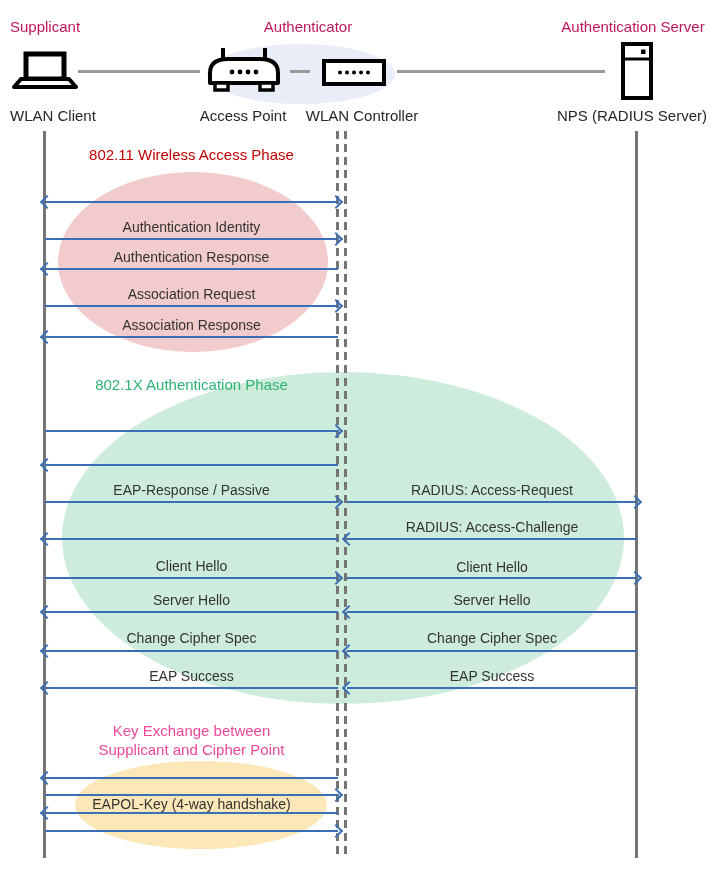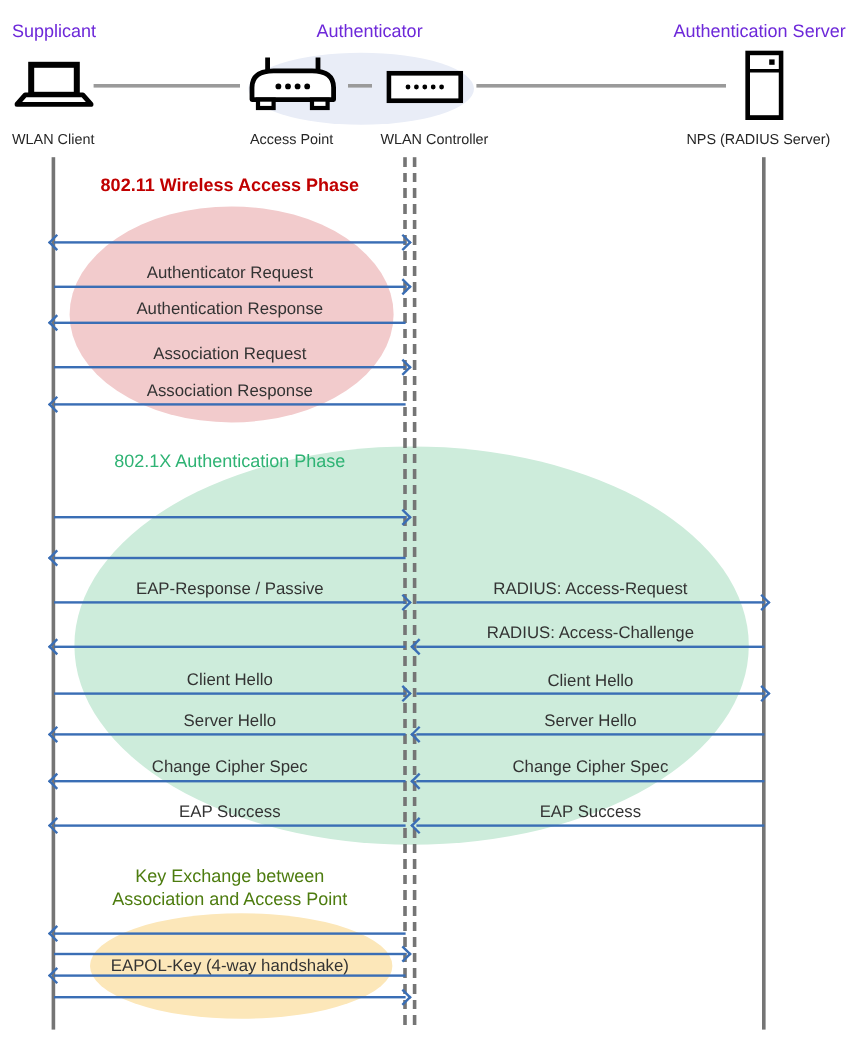--- a/index.html
+++ b/index.html
@@ -7,22 +7,22 @@
     --lifeline:#757575;
     --connector:#9a9a9a;
     --msg-text:#333333;
   }
   html,body{margin:0;padding:0;background:#ffffff;}
   body{font-family:"Liberation Sans", sans-serif;}
   #canvas{position:relative;width:713px;height:875px;background:#ffffff;overflow:hidden;}
 
   .lbl{position:absolute;white-space:nowrap;color:var(--msg-text);font-size:14px;line-height:16px;z-index:3;}
   .ctr{text-align:center;}
-  .actor-role{font-size:15px;color:#6d28d9;}
-  .device-lbl{font-size:12px;color:#262626;}
+  .actor-role{font-size:15px;color:#be185d;}
+  .device-lbl{font-size:15px;color:#262626;}
 
   .ellipse{position:absolute;border-radius:50%;z-index:0;}
   .el-blue{background:#e9edf7;}
   .el-pink{background:#f2cbcc;}
   .el-green{background:#cdecdb;}
   .el-yellow{background:#fce7b9;}
 
   .lifeline{position:absolute;top:131px;height:727px;width:3px;background:var(--lifeline);z-index:1;}
   .lifeline-dashed{position:absolute;top:131px;height:725px;width:3px;z-index:1;
     background:repeating-linear-gradient(to bottom, var(--lifeline) 0 8px, transparent 8px 13px);}
@@ -31,21 +31,21 @@
 
   .arrow{position:absolute;height:2px;background:var(--blue);z-index:2;}
   .head{position:absolute;width:10px;height:10px;top:-4px;
     border-top:2.5px solid var(--blue);border-right:2.5px solid var(--blue);box-sizing:border-box;}
   .head-r{right:-3px;transform:rotate(45deg);}
   .head-l{left:-3px;transform:rotate(-135deg);}
 
   .phase-title{position:absolute;font-size:15px;line-height:18px;text-align:center;white-space:nowrap;z-index:3;}
   .t-red{color:#c00000;}
   .t-green{color:#2fb374;}
-  .t-orange{color:#4d7c0f;}
+  .t-orange{color:#ec4899;}
 
   .icon{position:absolute;z-index:2;}
 </style>
 </head>
 <body>
 
 <div id="canvas">
 
   <div class="lbl actor-role" style="left:10px;top:19px;">Supplicant</div>
   <div class="lbl actor-role ctr" style="left:238px;top:19px;width:140px;">Authenticator</div>
@@ -96,28 +96,28 @@
 
   <div class="lifeline" style="left:43px;"></div>
   <div class="lifeline-dashed" style="left:336px;"></div>
   <div class="lifeline-dashed" style="left:344px;"></div>
   <div class="lifeline" style="left:635px;"></div>
 
   <div class="ellipse el-pink" style="left:58px;top:172px;width:270px;height:180px;"></div>
   <div class="ellipse el-green" style="left:62px;top:372px;width:562px;height:332px;"></div>
   <div class="ellipse el-yellow" style="left:75px;top:761px;width:252px;height:88px;"></div>
 
-  <div class="phase-title t-red" style="left:45px;top:146px;width:293px;font-weight:bold;">802.11 Wireless Access Phase</div>
+  <div class="phase-title t-red" style="left:45px;top:146px;width:293px;">802.11 Wireless Access Phase</div>
 
   <div class="arrow" style="left:45px;top:201px;width:293px;">
       <span class="head head-l"></span>
       <span class="head head-r"></span>
     </div>
 
-  <div class="lbl ctr" style="left:45px;top:219px;width:293px;">Authenticator Request</div>
+  <div class="lbl ctr" style="left:45px;top:219px;width:293px;">Authentication Identity</div>
   <div class="arrow" style="left:45px;top:238px;width:293px;">
       <span class="head head-r"></span>
     </div>
 
   <div class="lbl ctr" style="left:45px;top:249px;width:293px;">Authentication Response</div>
   <div class="arrow" style="left:45px;top:268px;width:293px;">
       <span class="head head-l"></span>
     </div>
 
   <div class="lbl ctr" style="left:45px;top:286px;width:293px;">Association Request</div>
@@ -193,21 +193,21 @@
   <div class="arrow" style="left:45px;top:687px;width:293px;">
       <span class="head head-l"></span>
     </div>
 
   <div class="lbl ctr" style="left:347px;top:668px;width:290px;">EAP Success</div>
   <div class="arrow" style="left:347px;top:687px;width:290px;">
       <span class="head head-l"></span>
     </div>
 
   <div class="phase-title t-orange" style="left:45px;top:722px;width:293px;">Key Exchange between</div>
-  <div class="phase-title t-orange" style="left:45px;top:741px;width:293px;">Association and Access Point</div>
+  <div class="phase-title t-orange" style="left:45px;top:741px;width:293px;">Supplicant and Cipher Point</div>
 
   <div class="arrow" style="left:45px;top:777px;width:293px;">
       <span class="head head-l"></span>
     </div>
   <div class="arrow" style="left:45px;top:794px;width:293px;">
       <span class="head head-r"></span>
     </div>
   <div class="lbl ctr" style="left:45px;top:796px;width:293px;">EAPOL-Key (4-way handshake)</div>
   <div class="arrow" style="left:45px;top:812px;width:293px;">
       <span class="head head-l"></span>

